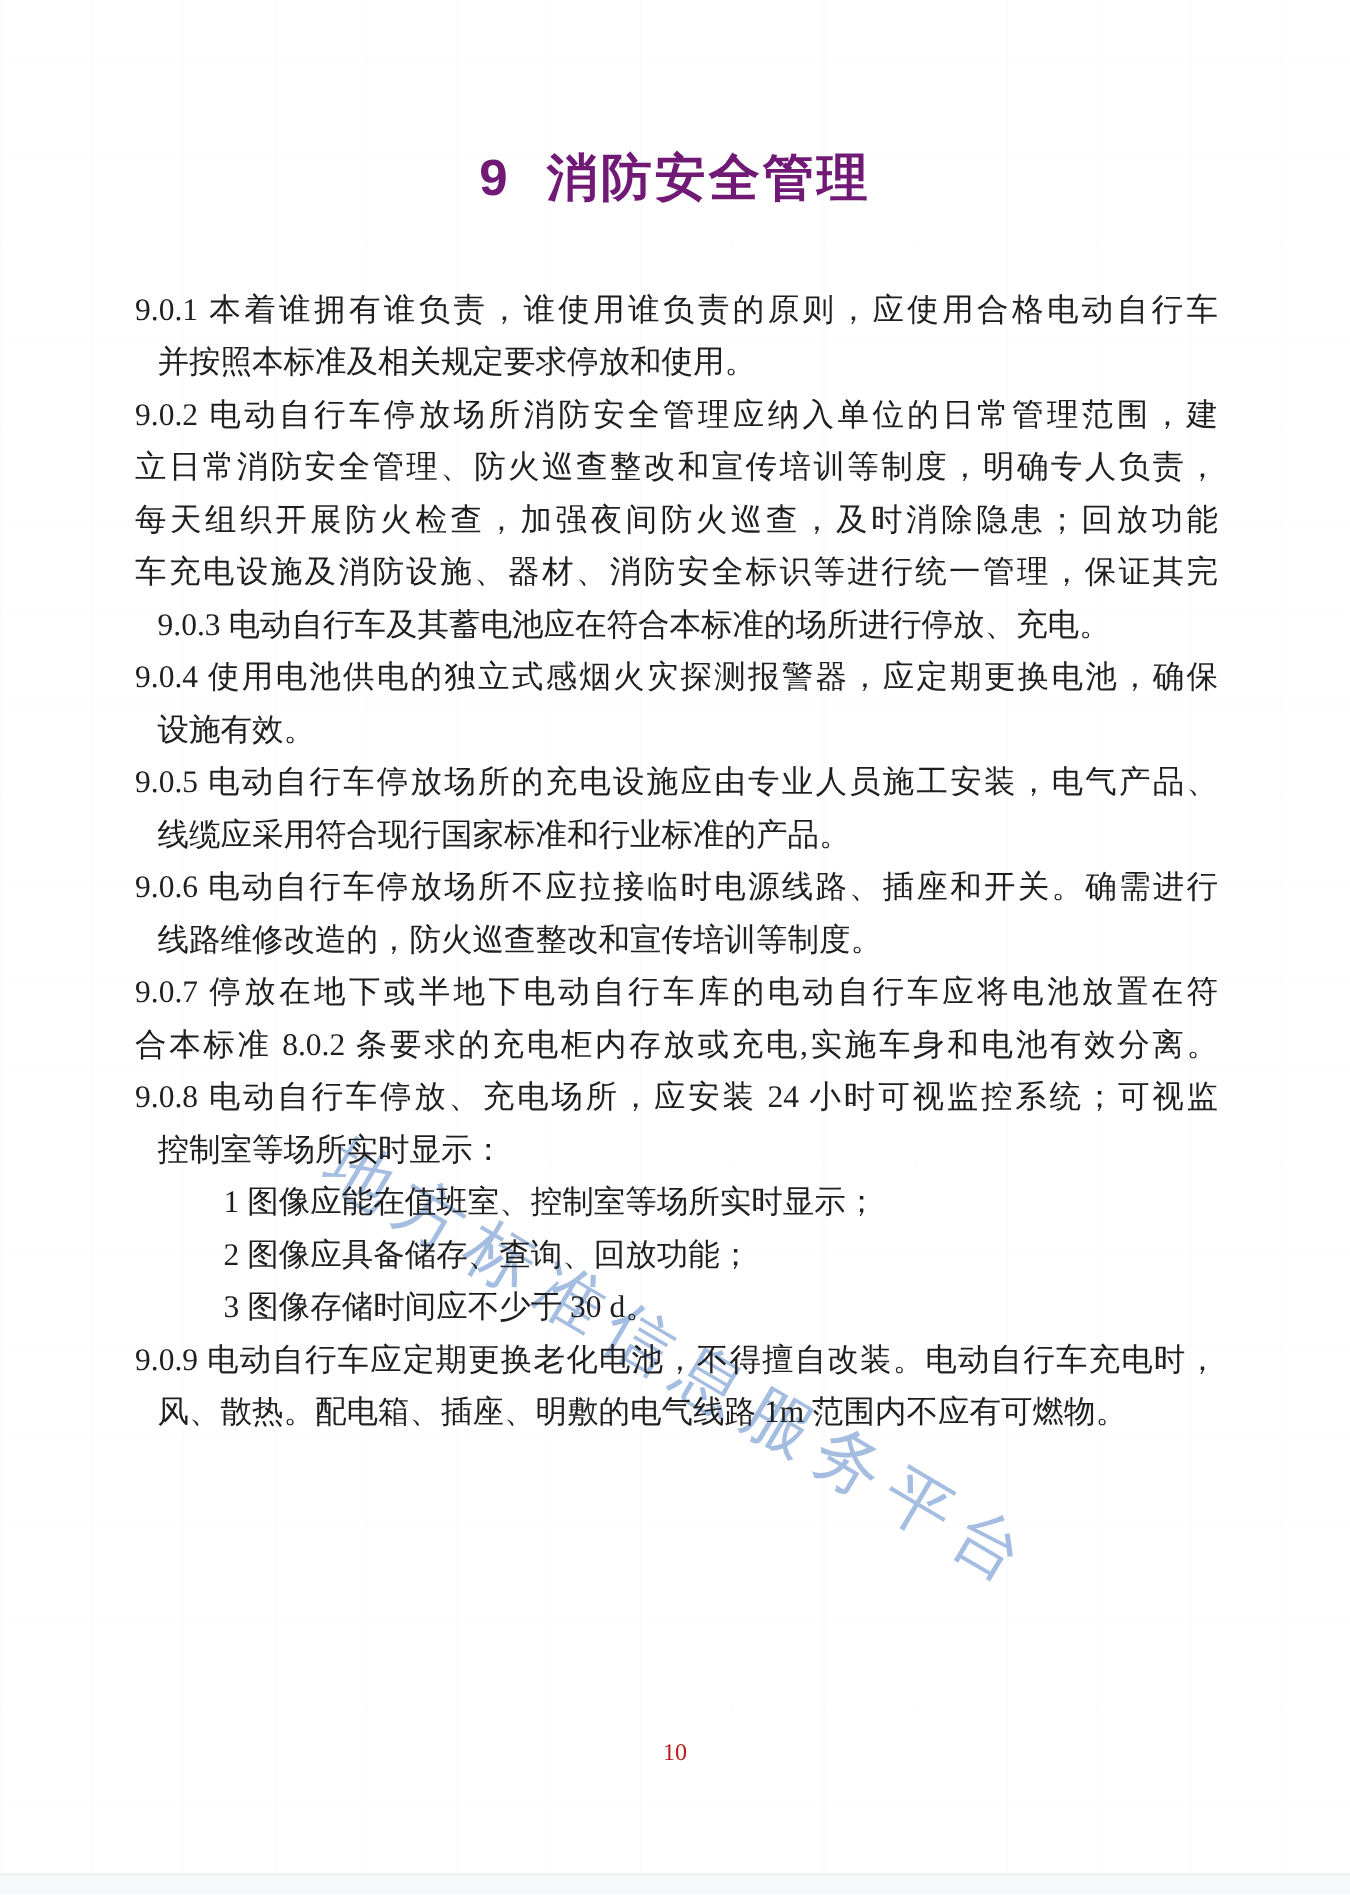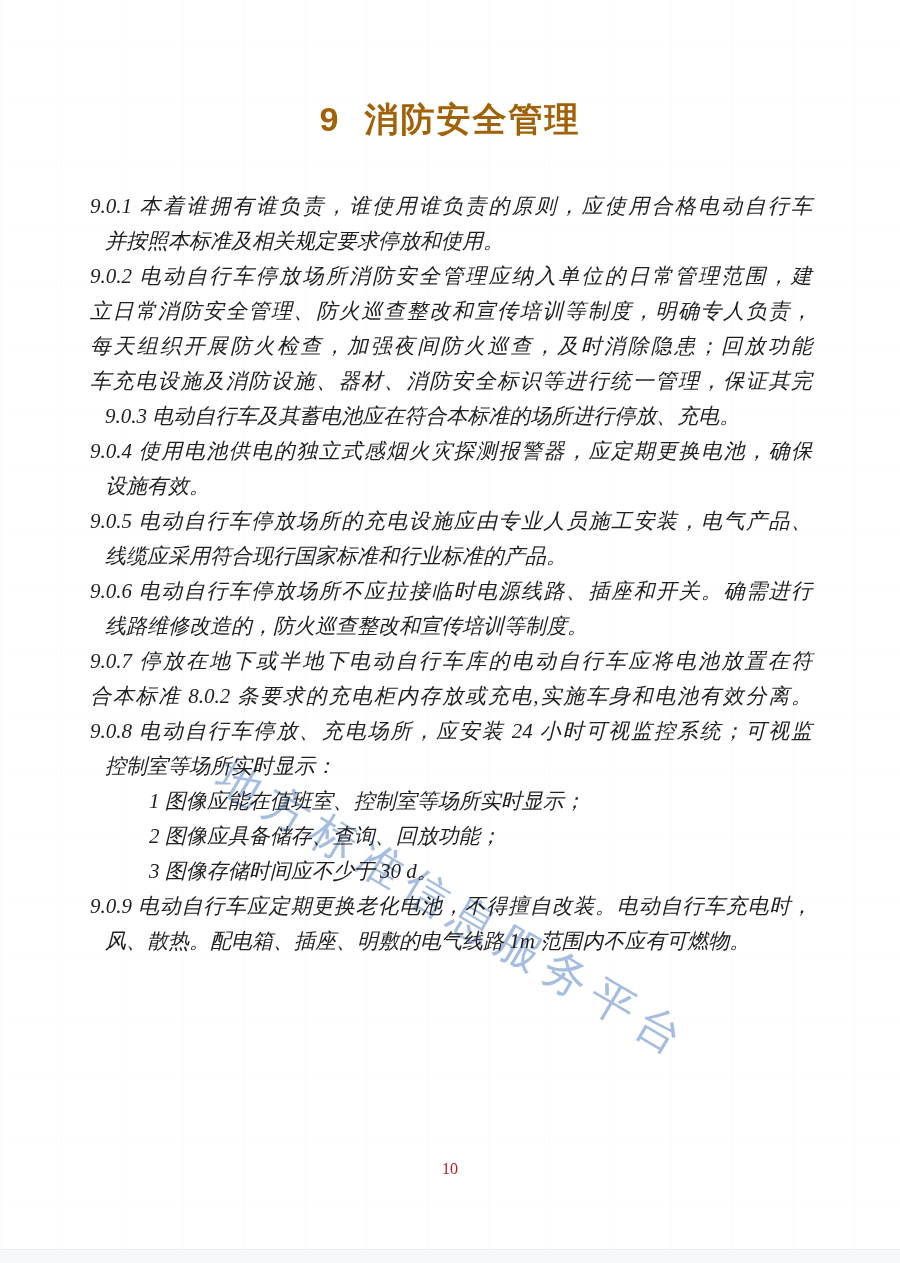--- a/index.html
+++ b/index.html
@@ -53,34 +53,34 @@
     top: 99px;
     left: 0;
     right: 0;
     margin: 0;
     text-align: center;
     font-family: "Liberation Sans", "DejaVu Sans", sans-serif;
     font-weight: bold;
     font-size: 34px;
     line-height: 40px;
     letter-spacing: 2px;
-    color: #a16207;
+    color: #701a75;
     z-index: 2;
   }
   .doc-title .title-num { margin-right: 26px; letter-spacing: 0; }
   .doc-body {
     position: absolute;
     left: 90px;
     top: 189px;
     width: 722px;
     font-size: 21px;
     line-height: 35px;
     z-index: 2;
   }
-  .para { margin: 0; font-style: italic; }
+  .para { margin: 0; }
   .text-line {
     text-align: justify;
     
   }
   .text-line.jline  { text-align-last: justify; }
   .text-line.lastline { text-align-last: left; margin-left: 15px; }
   .para.sub .text-line { padding-left: 44px; text-align-last: left; }
   .page-number {
     position: absolute;
     top: 1157px;

